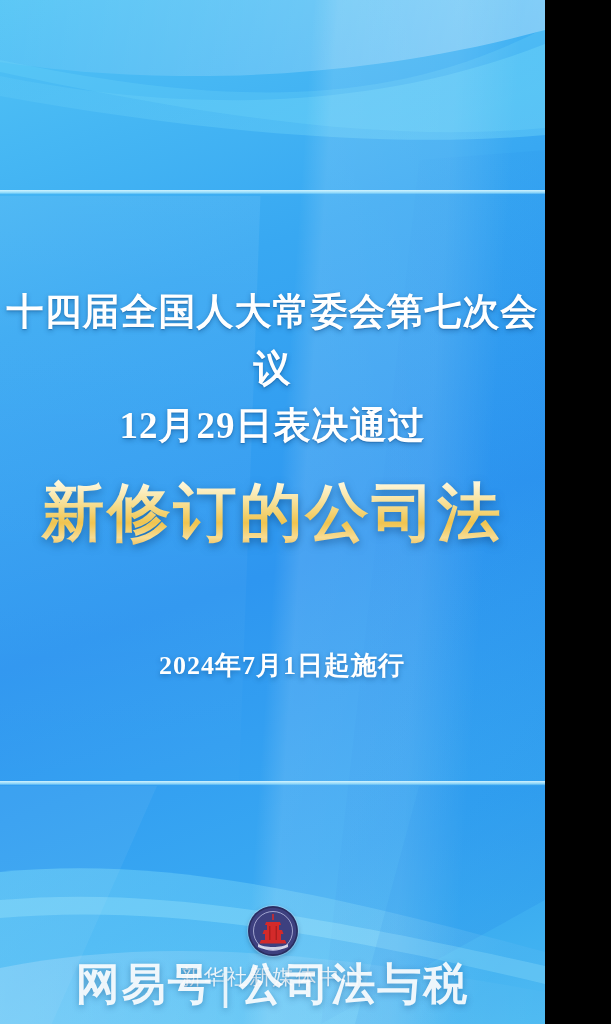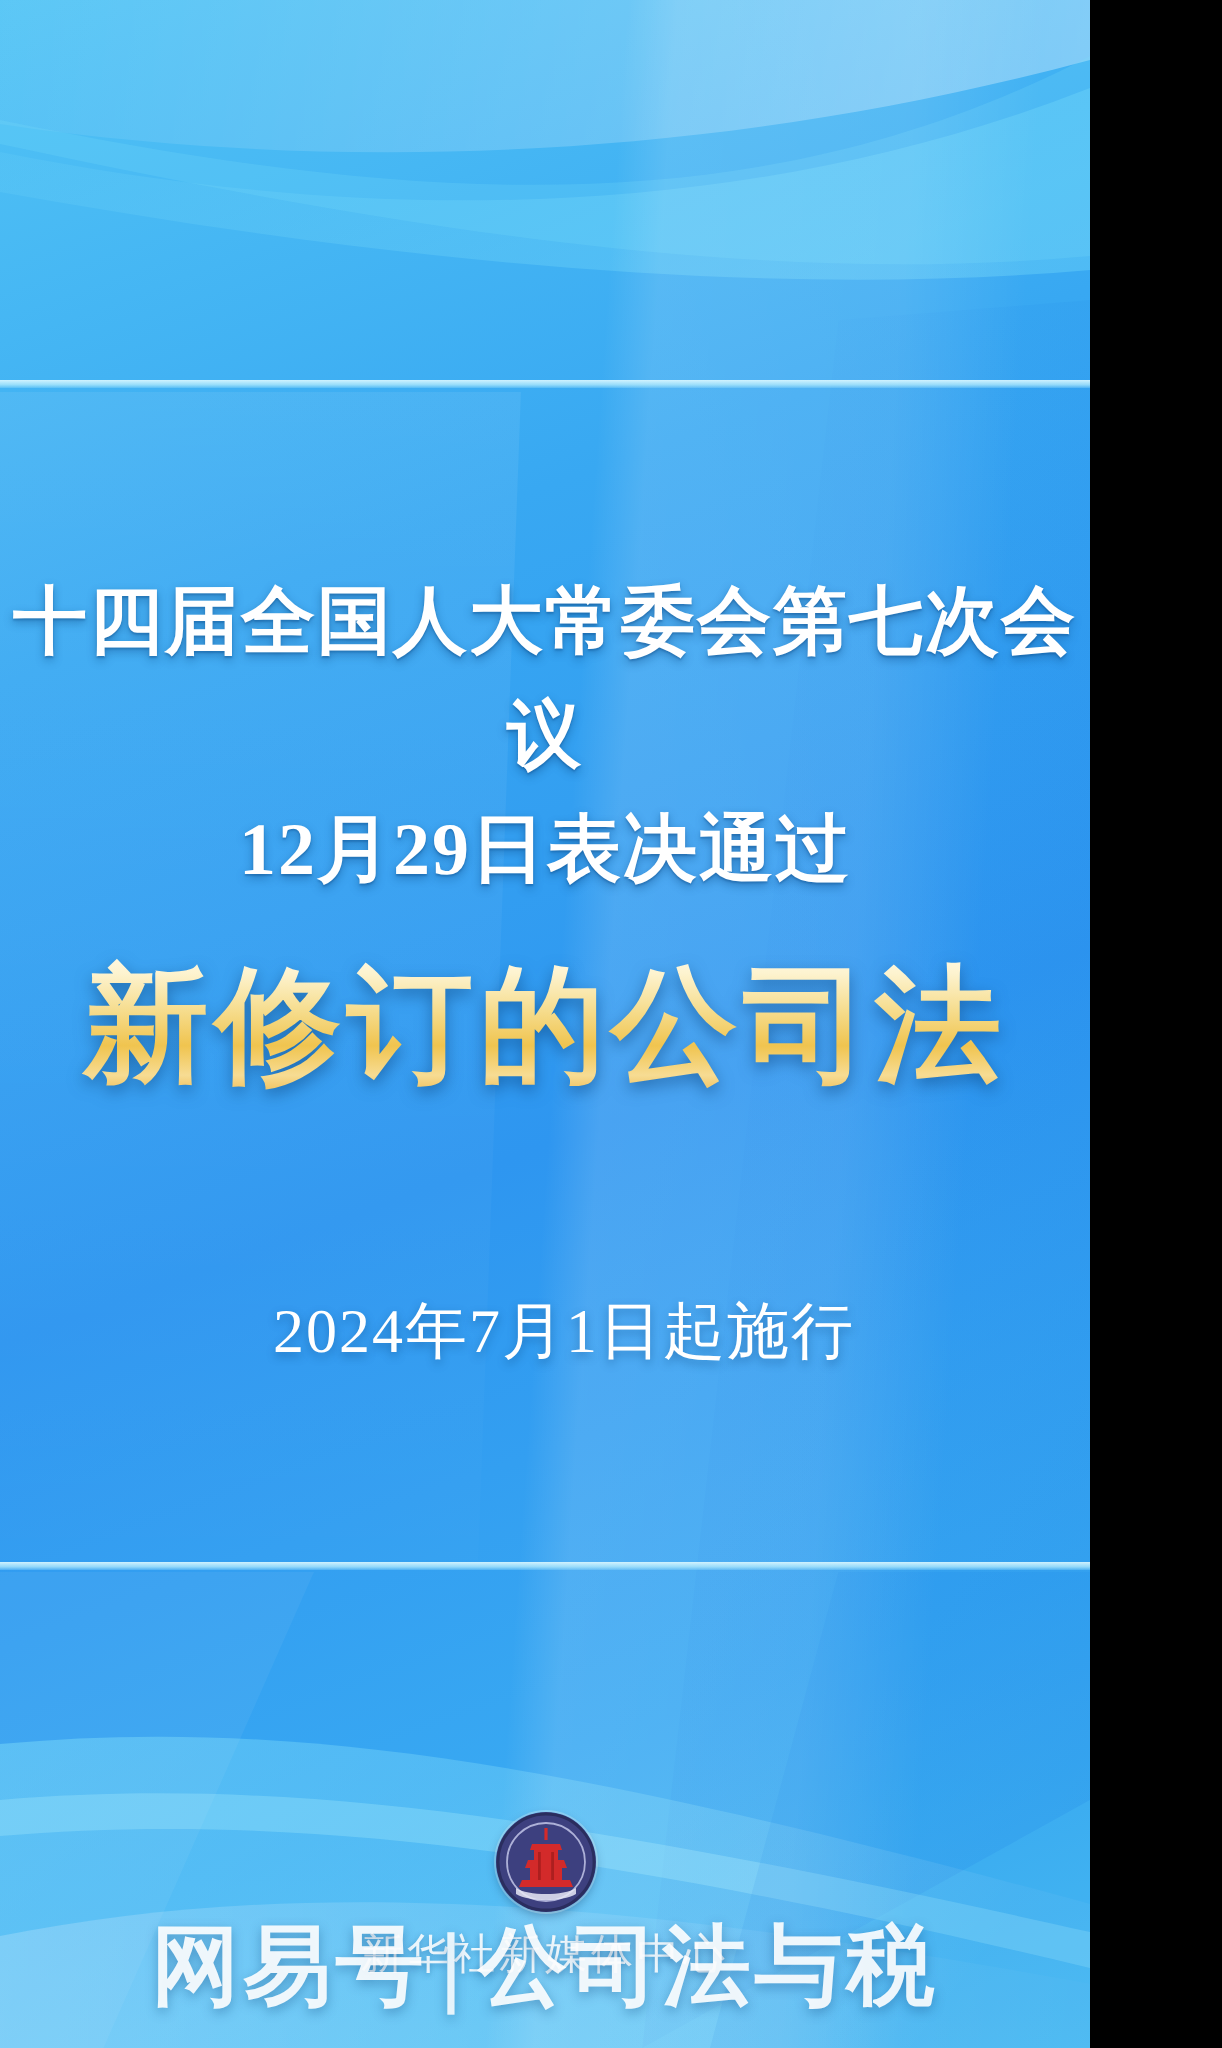--- a/index.html
+++ b/index.html
@@ -92,23 +92,23 @@
     -webkit-text-fill-color: transparent;
     filter: drop-shadow(0 3px 4px rgba(8,60,115,0.50));
   }
 
   .subtitle {
     position: absolute;
     top: 644px;
     left: 0; right: 0;
     text-align: center;
     color: #ffffff;
-    font-size: 31px;
+    font-size: 26px;
     line-height: 44px;
-    font-weight: 400;
+    font-weight: 700;
     letter-spacing: 1px;
     text-shadow: 0 2px 5px rgba(10,70,130,0.45);
     padding-left: 19px;
   }
 
   
   .logo-wrap {
     position: absolute;
     top: 906px;
     left: 0; right: 0;

